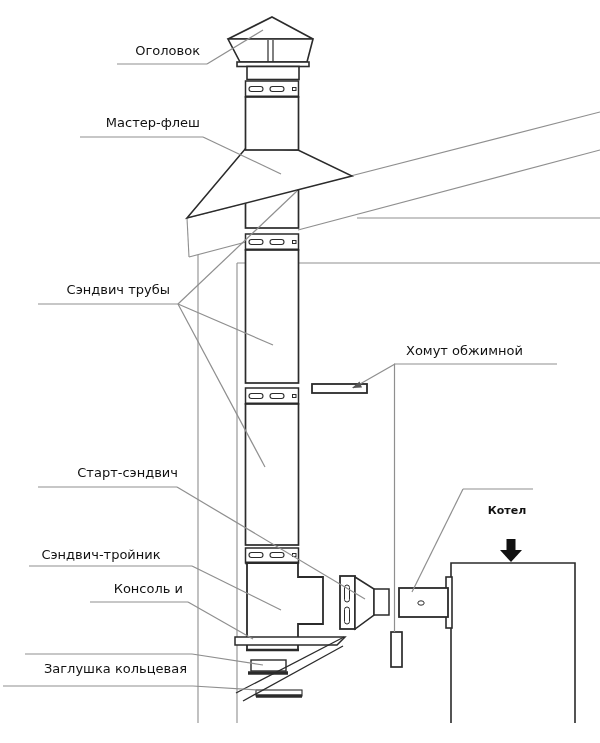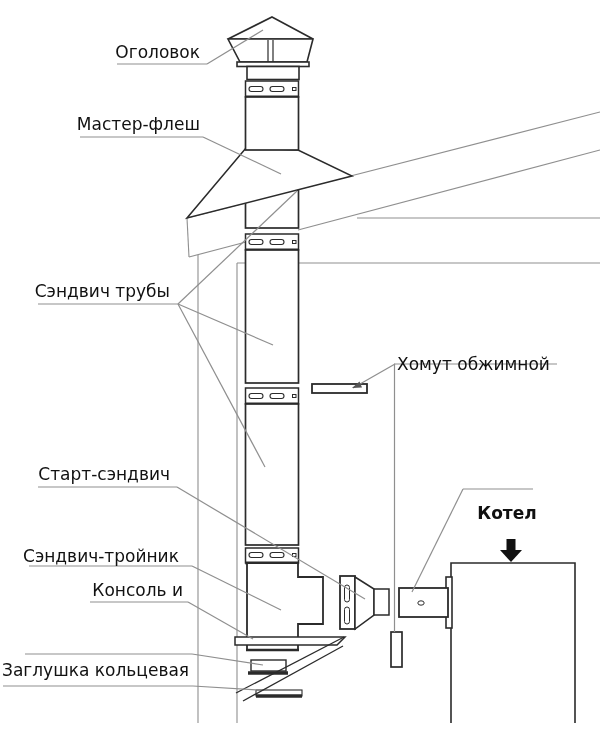--- a/index.html
+++ b/index.html
@@ -2,26 +2,26 @@
 <html><head>
 <meta charset="utf-8">
 <style>
   html,body{margin:0;padding:0;background:#fff;}
   #canvas{
     position:relative;width:600px;height:743px;background:#ffffff;
     font-family:"DejaVu Sans","Liberation Sans",sans-serif;overflow:hidden;
   }
   #drawing{position:absolute;left:0;top:0;}
   .label{
-    position:absolute;color:#111;font-size:17px;line-height:1.05;
+    position:absolute;color:#111;font-size:13px;line-height:1.05;
     white-space:nowrap;letter-spacing:0px;
   }
   .r{text-align:right;}
   .c{text-align:center;}
-  .bold-sm{font-size:17px;font-weight:bold;}
+  .bold-sm{font-size:11px;font-weight:bold;}
 </style>
 </head>
 <body>
 
 <div id="canvas">
 
 <svg id="drawing" width="600" height="743" viewBox="0 0 600 743">
 
   <g stroke="#8f8f8f" stroke-width="1.1" fill="none">
     <line x1="187" y1="218" x2="600" y2="112"></line>
@@ -184,23 +184,23 @@
     <polygon points="352,388 359.5,381.5 362,387.5" fill="#555"></polygon>
   </g>
 </svg>
 
 <div class="label r" style="left:30px;top:44px;width:170px;">Оголовок</div>
 
 <div class="label r" style="left:30px;top:116px;width:170px;">Мастер-флеш</div>
 
 <div class="label r" style="left:0;top:283px;width:170px;">Сэндвич трубы</div>
 
-<div class="label" style="left:397px;top:344px;margin-top:12px;">Хомут обжимной</div>
-
-<div class="label r" style="left:0px;top:466px;width:170px;">Старт-сэндвич</div>
+<div class="label" style="left:406px;top:344px;">Хомут обжимной</div>
+
+<div class="label r" style="left:8px;top:466px;width:170px;">Старт-сэндвич</div>
 
 
 <div class="label c bold-sm" style="left:457px;top:505px;width:100px;">Котел</div>
 
 <div class="label r" style="left:15px;top:548px;width:172px;text-align:center;">Сэндвич-тройник</div>
 
 <div class="label r" style="left:17px;top:582px;width:166px;">Консоль и</div>
 
 
 

